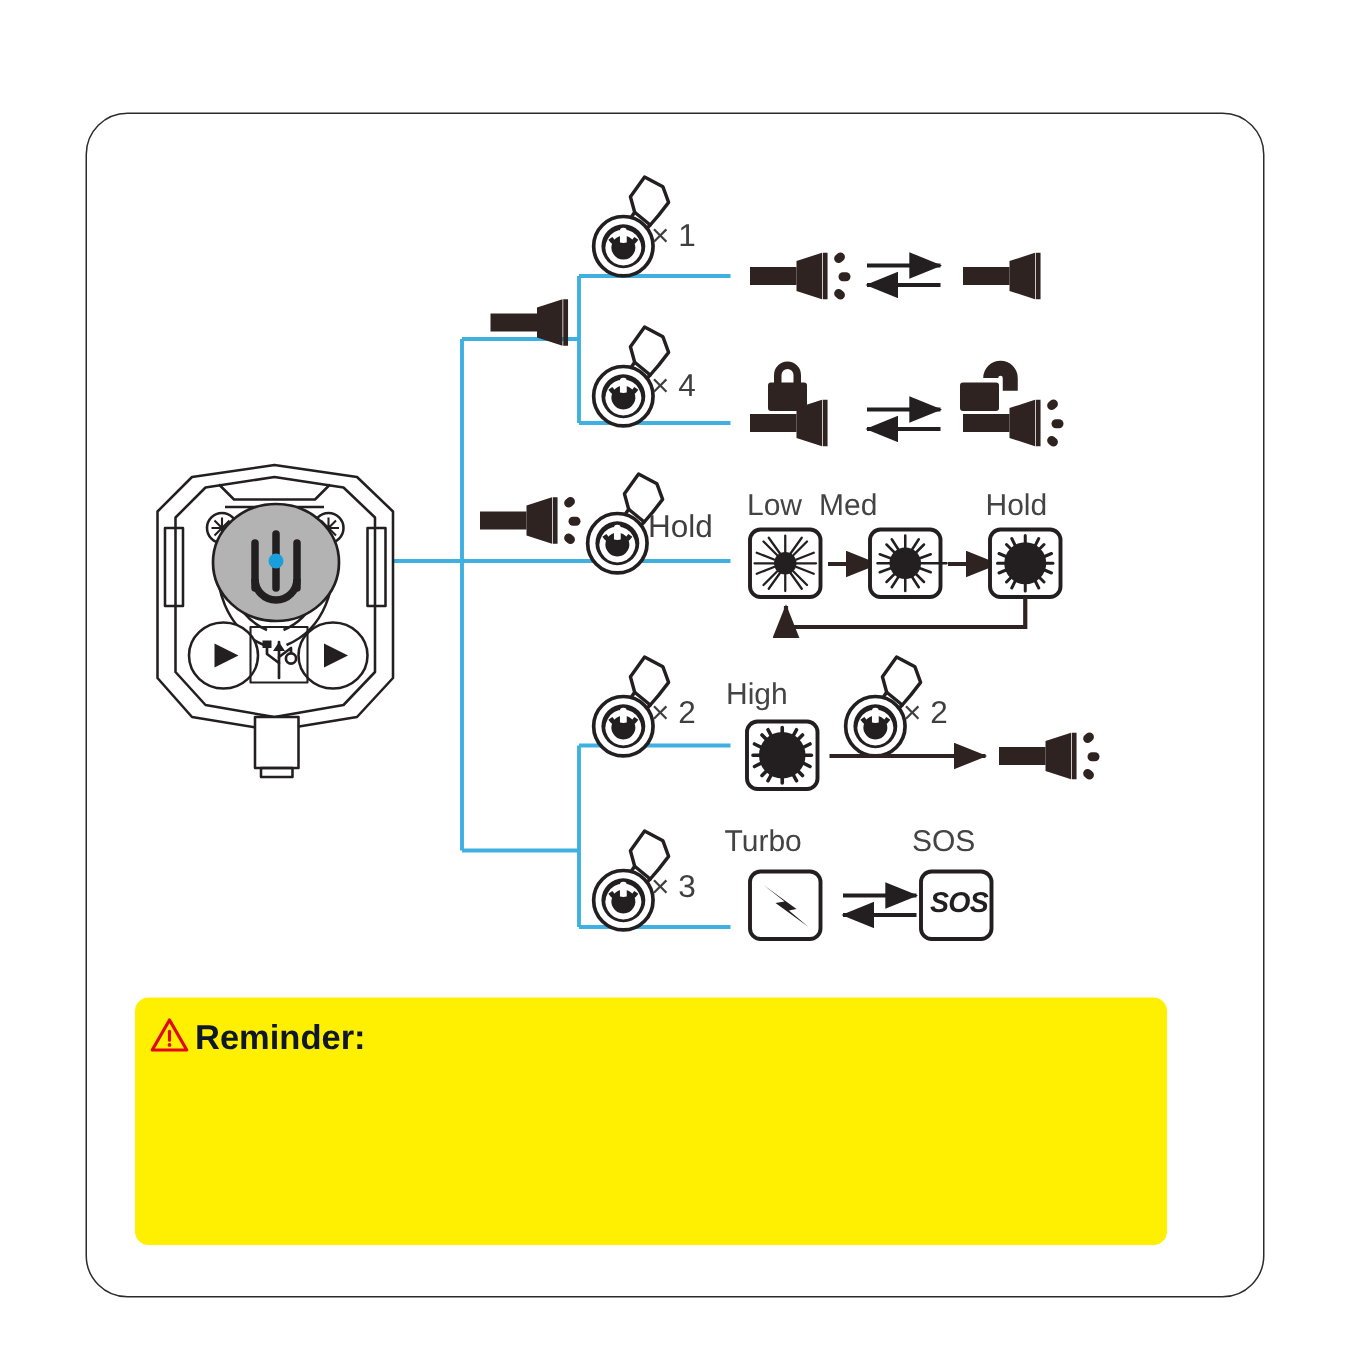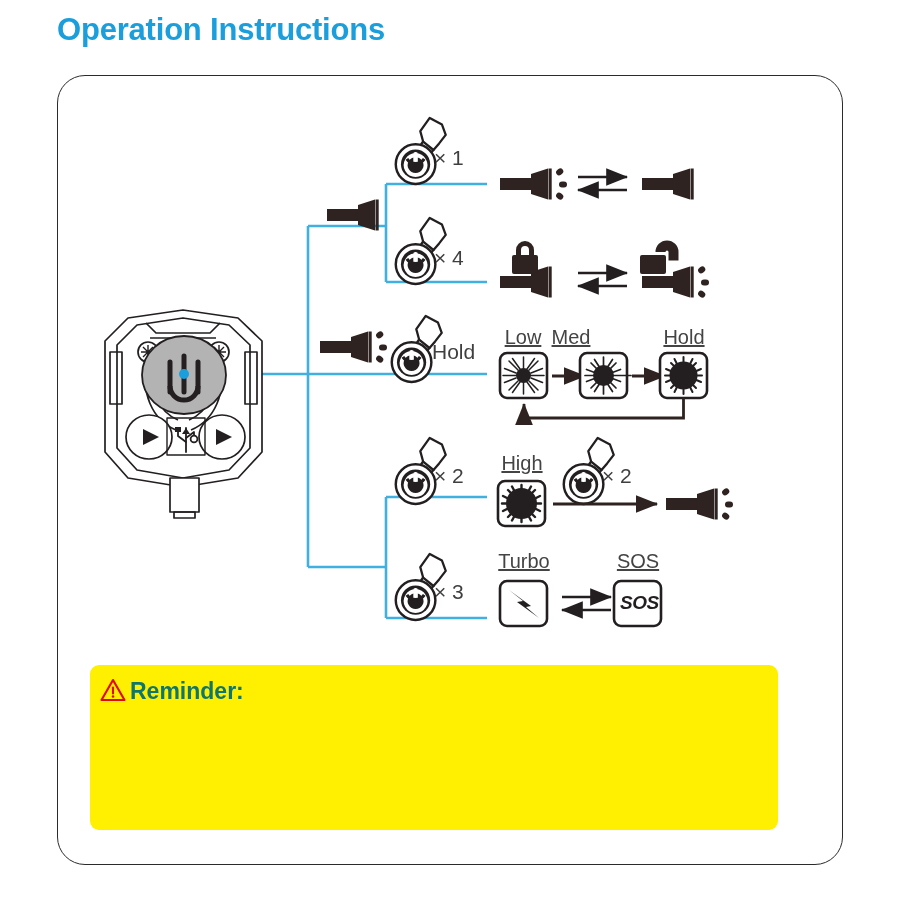--- a/index.html
+++ b/index.html
@@ -39,51 +39,49 @@
     color:#3f3f3f;
     font-size:21px;
     white-space:nowrap;
     font-family:"Liberation Sans", sans-serif;
   }
   .mode-lbl{
     position:absolute;
     color:#444444;
     font-size:20px;
     white-space:nowrap;
-    text-align:center;
-    text-decoration:underline;
+    text-align:left;
   }
 
   
   .reminder{
     position:absolute;left:90px;top:665px;
     width:688px;height:165px;
     background:#ffef00;
     border-radius:9px;
     box-sizing:border-box;
   }
   .rem-head{
     position:absolute;left:130px;top:678px;
-    font-size:23px;font-weight:bold;color:#0f766e;
+    font-size:23px;font-weight:bold;color:#0f172a;
     white-space:nowrap;
   }
   .rem-tri{position:absolute;left:100px;top:678px;width:26px;height:24px;}
   .rem-body{
     position:absolute;left:100px;top:710px;
     width:640px;
     font-size:22px;color:#231f20;
     line-height:37px;
   }
 </style>
 </head>
 <body>
 
 <div id="page">
 
-  <div class="title">Operation Instructions</div>
 
   <div class="card"></div>
 
   <svg class="layer" viewBox="0 0 900 900">
     <defs>
 
       <symbol id="press-icon" viewBox="0 0 70 80">
 
         <path d="M40 6 L53 13 L57 24 L50 33 L44 40 L33 31 L30 20 Z" fill="#ffffff" stroke="#231f20" stroke-width="2.4" stroke-linejoin="round"></path>
         <path d="M33 31 L22 47" stroke="#231f20" stroke-width="2.4" stroke-linecap="round"></path>

